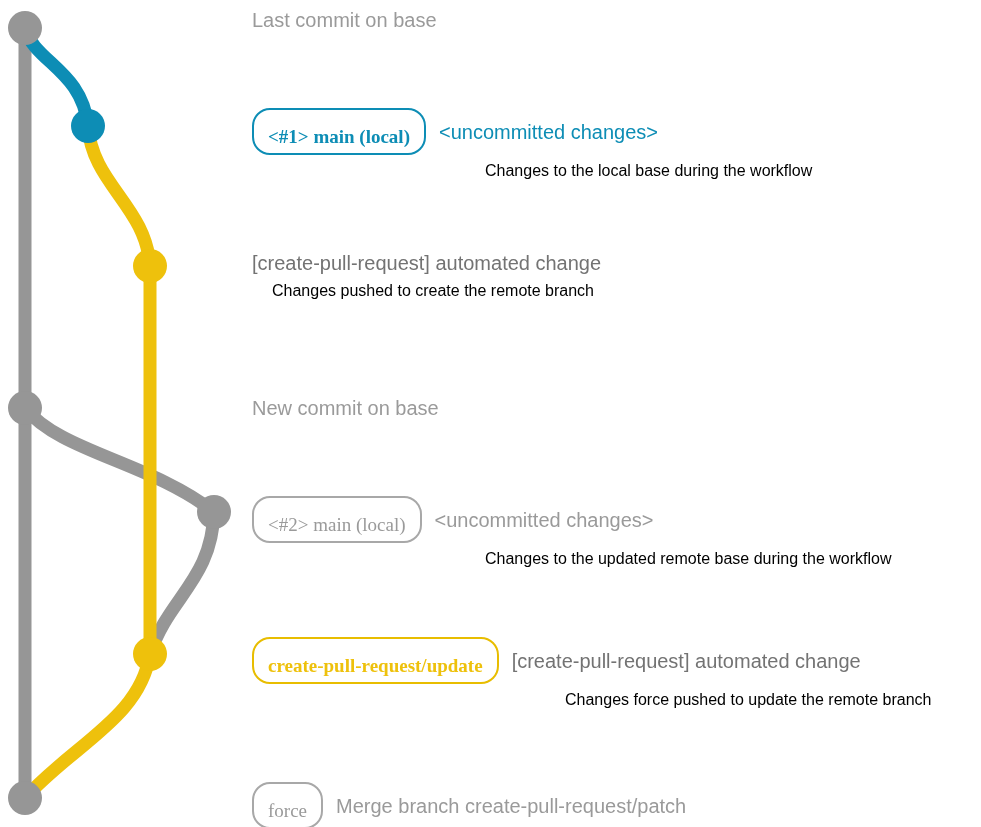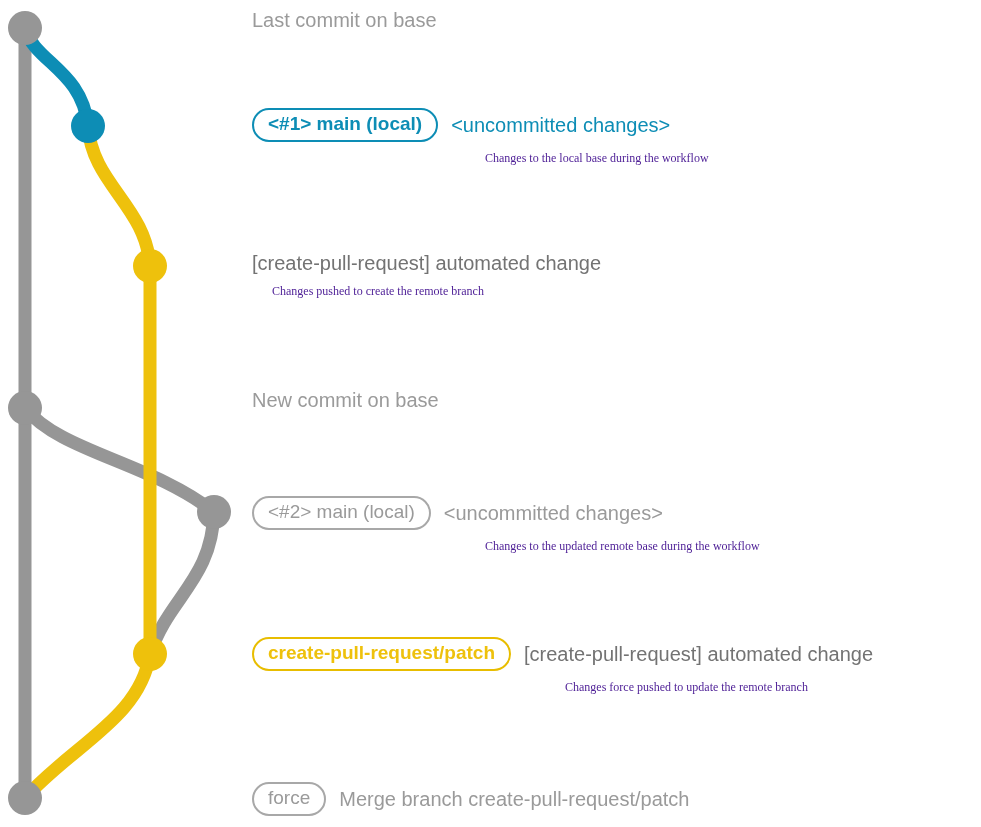--- a/index.html
+++ b/index.html
@@ -40,26 +40,27 @@
   .row-main {
     display: flex;
     align-items: center;
     white-space: nowrap;
   }
 
   .pill {
     display: inline-block;
     border: 2px solid #999999;
     border-radius: 18px;
-    padding: 3px 14px 5px 14px;
+    padding: 16px 14px 5px 14px;
     font-size: 19px;
     line-height: 22px;
     color: #999999;
     background: #ffffff;
     box-sizing: border-box;
+    font-family: Liberation Serif, serif;
   }
 
   .pill.blue {
     border-color: #0d8db5;
     color: #0d8db5;
     font-weight: bold;
   }
 
   .pill.yellow {
     border-color: #e8bd00;
@@ -81,24 +82,24 @@
 
   .subject.blue  { color: #0d8db5; }
   .subject.yellow{ color: #737373; }
   .subject.gray  { color: #9a9a9a; }
 
   .subject.standalone {
     margin-left: 0;
   }
 
   .desc {
-    font-family: Liberation Serif, serif;
-    font-size: 12px;
+    font-family: Liberation Sans, sans-serif;
+    font-size: 16px;
     line-height: 22px;
-    color: #4c1d95;
+    color: #000000;
     margin-top: 5px;
     white-space: nowrap;
     display: block;
   }
 
   .desc.indent-1 { margin-left: 20px; }
   .desc.indent-2 { margin-left: 233px; }
   .desc.indent-3 { margin-left: 233px; }
   .desc.indent-4 { margin-left: 313px; }
 </style>
@@ -143,37 +144,37 @@
     <span class="desc indent-2">Changes to the local base during the workflow</span>
   </div>
 
   <div class="row" style="top:251px;">
     <div class="row-main">
       <span class="subject yellow standalone">[create-pull-request] automated change</span>
     </div>
     <span class="desc indent-1">Changes pushed to create the remote branch</span>
   </div>
 
-  <div class="row" style="top:388px;">
+  <div class="row" style="top:396px;">
     <div class="row-main">
       <span class="subject gray standalone">New commit on base</span>
     </div>
   </div>
 
   <div class="row" style="top:496px;text-align:right;">
     <div class="row-main">
       <span class="pill gray">&lt;#2&gt; main (local)</span>
       <span class="subject gray">&lt;uncommitted changes&gt;</span>
     </div>
     <span class="desc indent-3">Changes to the updated remote base during the workflow</span>
   </div>
 
   <div class="row" style="top:637px;">
     <div class="row-main">
-      <span class="pill yellow">create-pull-request/patch</span>
+      <span class="pill yellow">create-pull-request/update</span>
       <span class="subject yellow">[create-pull-request] automated change</span>
     </div>
     <span class="desc indent-4">Changes force pushed to update the remote branch</span>
   </div>
 
   <div class="row" style="top:782px;">
     <div class="row-main">
       <span class="pill gray">force</span>
       <span class="subject gray">Merge branch create-pull-request/patch</span>
     </div>

